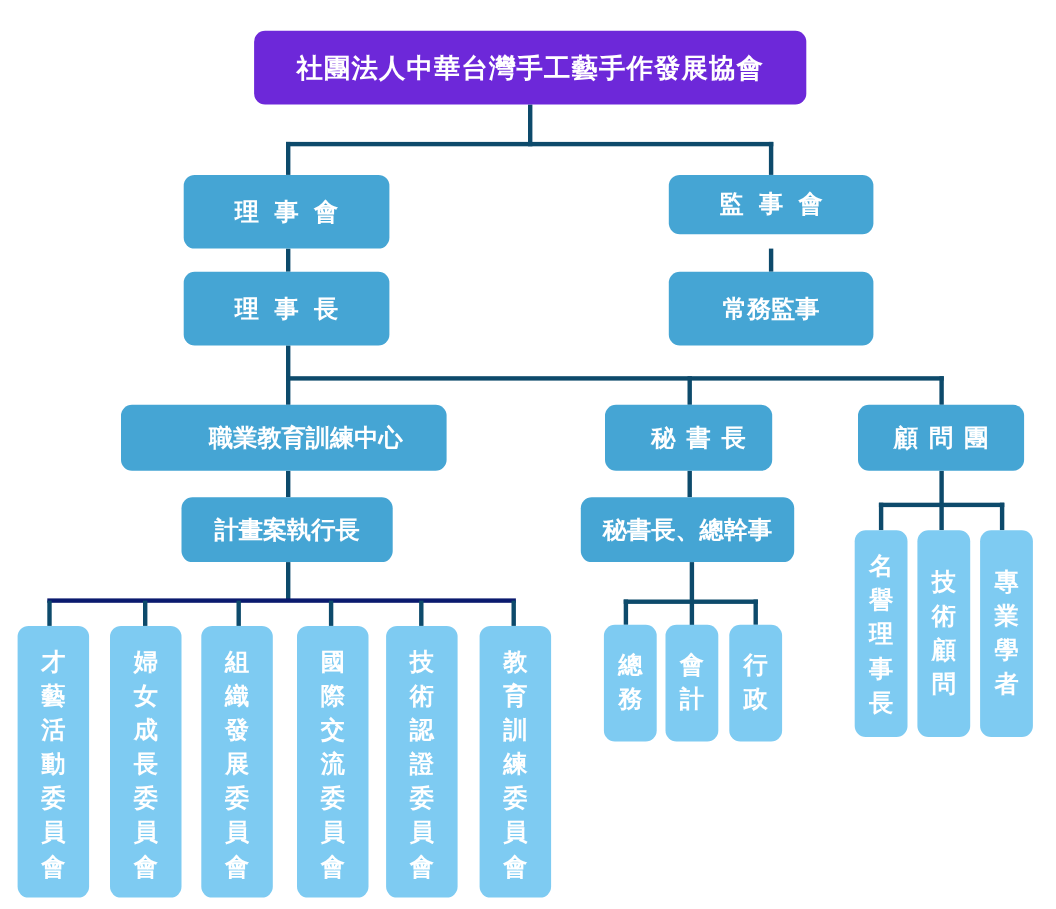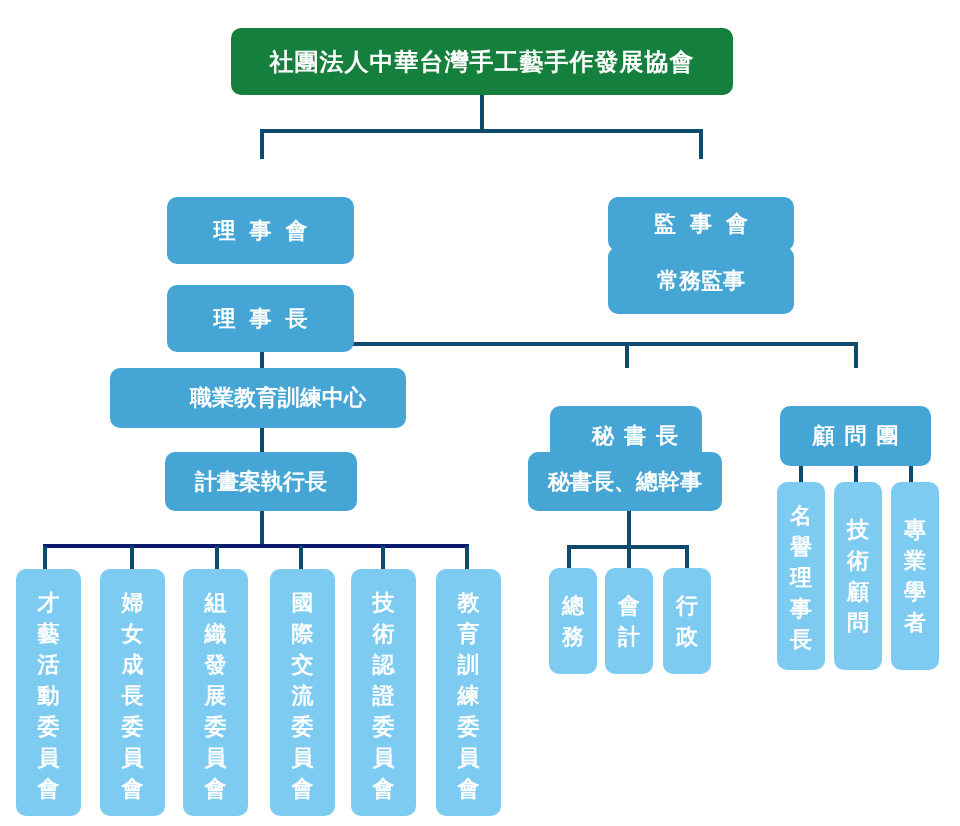--- a/index.html
+++ b/index.html
@@ -1,22 +1,22 @@
 <!DOCTYPE html>
 <html><head>
 <meta charset="utf-8">
 <style>
   html, body { margin:0; padding:0; background:#ffffff; }
   body { width:960px; height:826px; position:relative; overflow:hidden;
          font-family:"DejaVu Sans", "Liberation Sans", sans-serif; }
   .box { position:absolute; box-sizing:border-box; display:flex; align-items:center; justify-content:center;
          color:#ffffff; font-weight:bold; border-radius:10px; text-align:center; }
-  .root { background:#15803d; font-size:24px; letter-spacing:1px; }
+  .root { background:#6d28d9; font-size:24px; letter-spacing:1px; }
   .mid { background:#45a5d4; font-size:22px; }
-  .spaced { letter-spacing:14px; padding-left:14px;margin-top:38px; }
+  .spaced { letter-spacing:14px; padding-left:14px; }
   .leaf { background:#7ecbf2; font-size:22px; border-radius:10px; flex-direction:column; justify-content:flex-start;
           padding-top:18px; line-height:31px; }
   .leaf span { display:block; }
   .leaf.short { padding-top:22px; }
   .line { position:absolute; background:#0d4a6b; }
   .line.navy { background:#0a1a6e; }
 </style>
 </head>
 <body>
 

